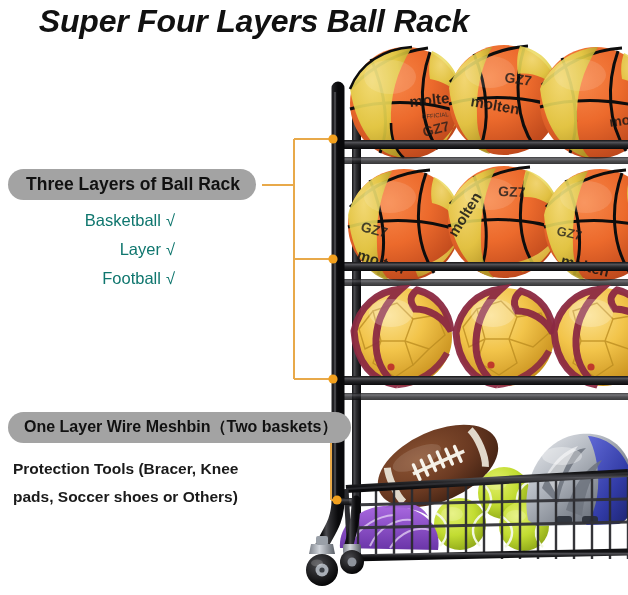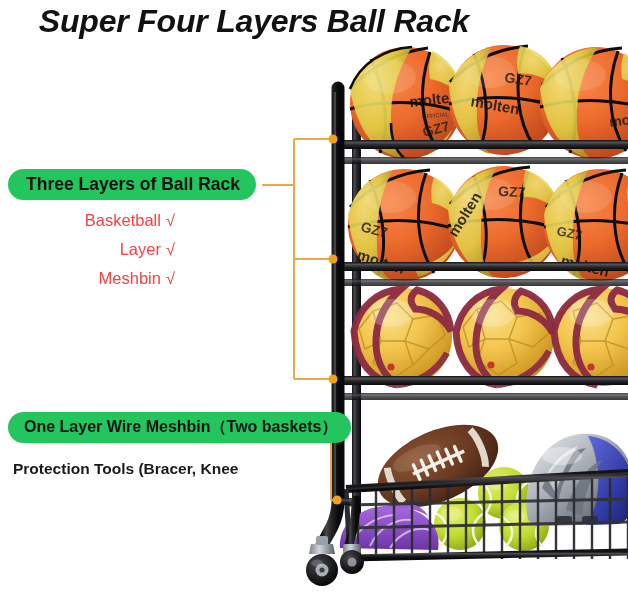--- a/index.html
+++ b/index.html
@@ -29,21 +29,21 @@
     font-style: italic;
     color: #111111;
     letter-spacing: -0.2px;
     line-height: 42px;
     white-space: nowrap;
   }
 
   
   .pill {
     position: absolute;
-    background: #22c55e;
+    background: #a3a3a3;
     color: #111111;
     font-weight: bold;
     border-radius: 22px;
     white-space: nowrap;
     display: flex;
     align-items: center;
     box-sizing: border-box;
   }
   .pill-one {
     left: 8px;
@@ -63,21 +63,21 @@
   
   .checklist {
     position: absolute;
     left: 0;
     top: 206px;
     width: 175px;
     text-align: right;
   }
   .check-item {
     font-size: 16.5px;
-    color: #ef4444;
+    color: #0f766e;
     line-height: 29px;
     white-space: nowrap;
     margin-left: 11px;
   }
   .check-mark {
     margin-left: 5px;
   }
 
   
   .para {
@@ -502,25 +502,26 @@
   </div>
 
   <div class="checklist">
     <div class="check-item">
       <span>Basketball</span><span class="check-mark">√</span>
     </div>
     <div class="check-item">
       <span>Layer</span><span class="check-mark">√</span>
     </div>
     <div class="check-item">
-      <span>Meshbin</span><span class="check-mark">√</span>
+      <span>Football</span><span class="check-mark">√</span>
     </div>
   </div>
 
   <div class="pill pill-two">
     <span>One Layer Wire Meshbin（Two baskets）</span>
   </div>
 
   <div class="para">
     <div class="para-line">Protection Tools (Bracer, Knee</div>
+    <div class="para-line">pads, Soccer shoes or Others)</div>
   </div>
 
 </div>
 
 </body></html>

